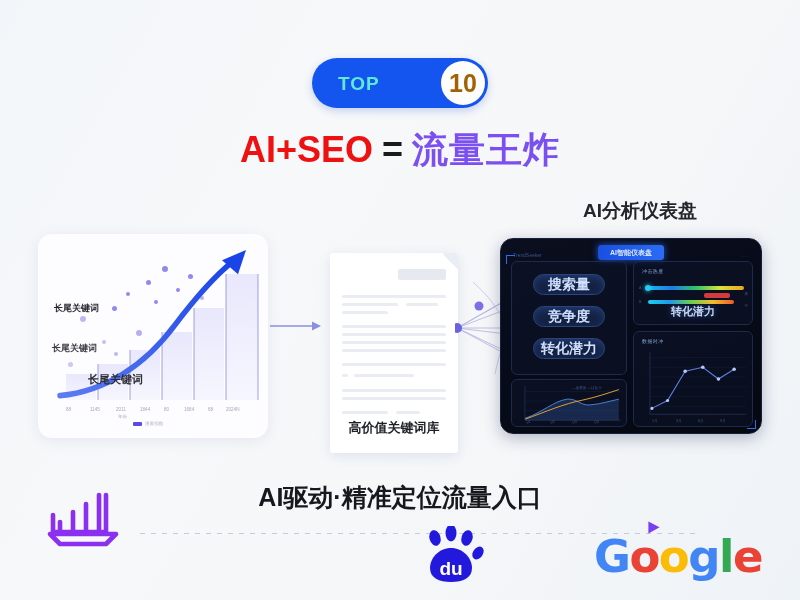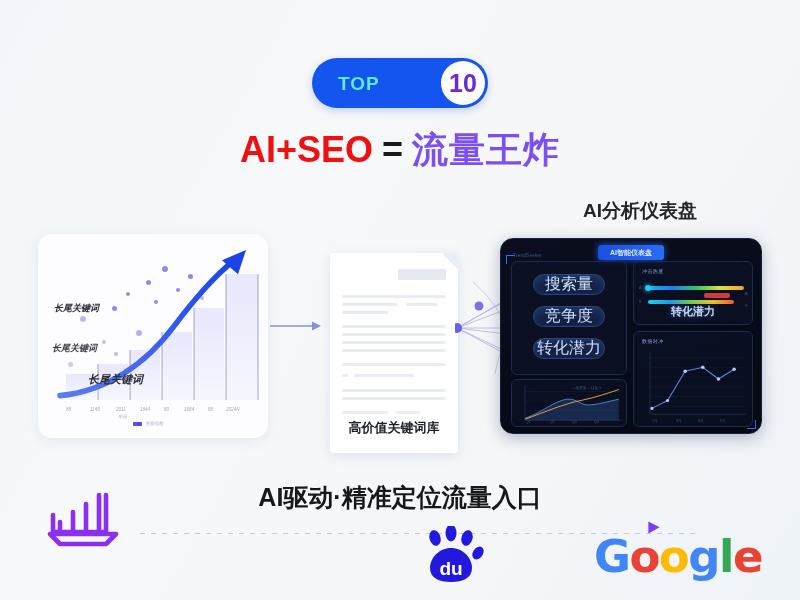--- a/index.html
+++ b/index.html
@@ -21,21 +21,21 @@
   }
   .top-badge .tp-text{
     color:#5eead4; font-size:19px; font-weight:bold; letter-spacing:1px;
     margin-left:26px; line-height:1;
   }
   .top-badge .tp-circle{
     position:absolute; right:3px; top:3px;
     width:44px; height:44px; border-radius:50%;
     background:#fdfdfb;
     display:flex; align-items:center; justify-content:center;
-    color:#6d28d9; font-size:25px; font-weight:bold;
+    color:#a16207; font-size:25px; font-weight:bold;
   }
 
   
   .main-title{
     position:absolute; left:0; top:126px; width:800px;
     text-align:center; font-size:36px; font-weight:bold; white-space:nowrap;
   }
   .mt-red{ color:#ee1111; letter-spacing:0px; }
   .mt-eq{ color:#1a1a1a; margin:0 9px; font-weight:bold;}
   .mt-purple{ color:#7b4ff0; letter-spacing:1px;}
@@ -44,21 +44,20 @@
   .sec-head{ position:absolute; font-size:19px; font-weight:bold; color:#23262b; white-space:nowrap;}
   .sec-left{ left:54px; top:197px; }
   .sec-right{ left:583px; top:198px; }
 
   
   .card-left{
     position:absolute; left:38px; top:234px; width:230px; height:204px;
     background:#fdfdff; border-radius:14px;
     box-shadow:0 3px 14px rgba(70,90,160,.10);
     overflow:hidden;
-    font-style:italic;
   }
   .chartzone{ position:absolute; inset:10px 12px 8px 12px; }
   .bars{ position:absolute; left:14px; right:6px; bottom:30px; height:132px; }
   .bar{ position:absolute; bottom:0; width:1.5px; background:rgba(120,120,220,.35); }
   .colblock{ position:absolute; bottom:0; background:linear-gradient(to bottom,rgba(124,118,238,.16),rgba(124,118,238,.05)); }
   .trendsvg{ position:absolute; left:0; top:0; width:100%; height:100%; }
   .dot{ position:absolute; border-radius:50%; background:#6c63e8; opacity:.75; }
   .kwlabel{ position:absolute; color:#2b2b33; white-space:nowrap; font-weight:bold;}
   .kw-blur1{ filter:blur(.4px); }
   .axis-tick{ position:absolute; bottom:18px; font-size:4.6px; color:#a6a8c0; filter:blur(.5px); white-space:nowrap;}
@@ -107,21 +106,21 @@
   .dash-brand{ position:absolute; left:12px; top:14px; font-size:4.5px; color:#3c5a92; filter:blur(.4px); letter-spacing:.3px;}
   .dash-dots{ position:absolute; right:10px; top:14px; font-size:5px; color:#38507e; letter-spacing:1.5px;}
   .panel{ position:absolute; border:1px solid #1b2a4d; border-radius:6px; background:rgba(12,20,42,.55); }
   .panel-title{ position:absolute; font-size:5px; color:#86a6d8; letter-spacing:.4px; filter:blur(.3px); white-space:nowrap;}
   .pill{
     position:absolute; left:50%; transform:translateX(-50%);
     width:72px; height:21px; border-radius:11px;
     background:linear-gradient(180deg,rgba(28,45,86,.95),rgba(16,27,55,.95));
     border:1px solid #2a4membrane; border:1px solid #2a457e;
     display:flex; align-items:center; justify-content:center;
-    color:#cfe0ff; font-size:16px; font-weight:normal; white-space:nowrap;
+    color:#cfe0ff; font-size:14px; font-weight:bold; white-space:nowrap;
     box-shadow:inset 0 0 8px rgba(50,110,220,.28);
     text-align:right;
   }
   .gradbar{ position:absolute; height:4px; border-radius:2px; }
   .gb1{ background:linear-gradient(90deg,#17b6f0,#1f7ce8,#2fc46a,#d6e33a,#f0a32a); }
   .gb2{ background:linear-gradient(90deg,#1ad0f0,#1f9ae8,#6fd24a,#f2c02a,#f05a2a); }
   .gbdot{ position:absolute; width:6px; height:6px; border-radius:50%; background:#28c8f5; box-shadow:0 0 5px #28c8f5;}
   .chip{ position:absolute; background:#d23b3b; border-radius:2px; height:5px; }
   .overlay-txt{
     position:absolute; left:50%; transform:translateX(-50%);

